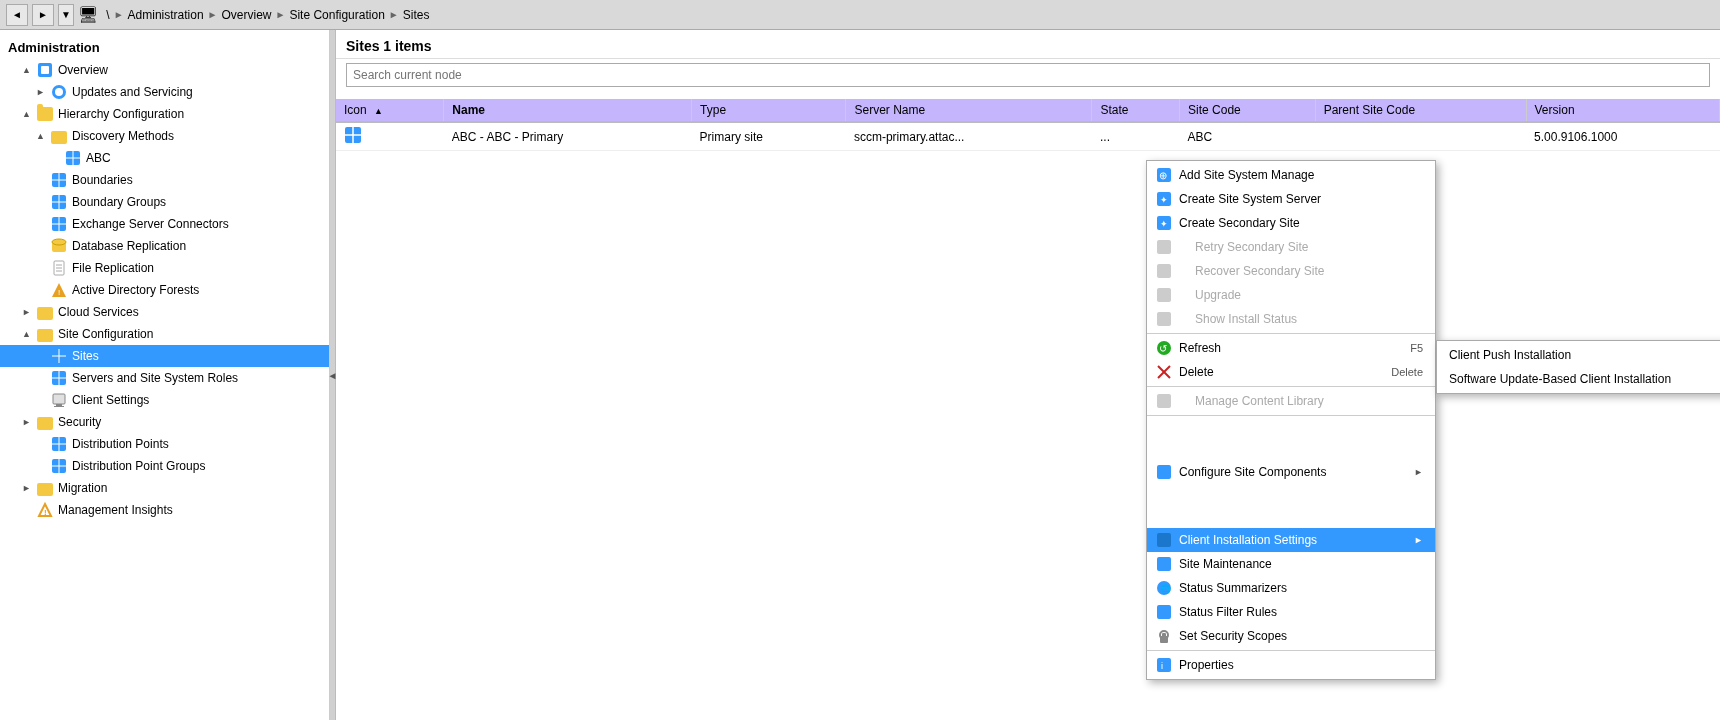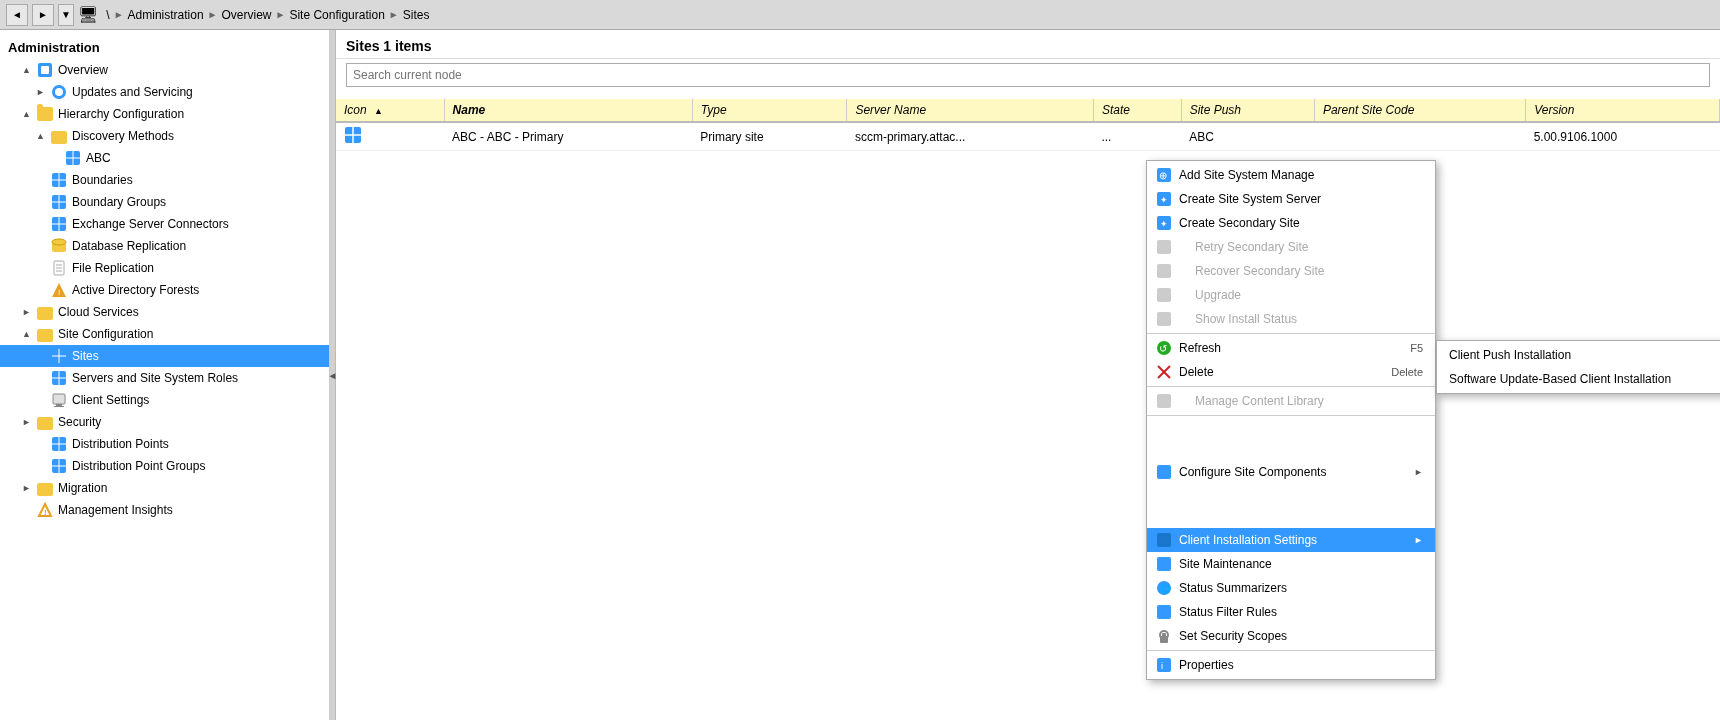--- a/index.html
+++ b/index.html
@@ -121,23 +121,22 @@
     }
     .table-container {
       flex: 1;
       overflow: auto;
     }
     table {
       width: 100%;
       border-collapse: collapse;
     }
     thead tr {
-      background: #fef9c3;
+      background: #c4b5fd;
       border-bottom: 2px solid #bbb;
-      font-style: italic;
     }
     th {
       text-align: left;
       padding: 4px 8px;
       font-weight: normal;
       font-size: 12px;
       border-right: 1px solid #ccc;
       white-space: nowrap;
       user-select: none;
     }
@@ -478,21 +477,21 @@
     </div>
     <div class="table-container">
       <table>
         <thead>
           <tr>
             <th>Icon <span class="sort-indicator">▲</span></th>
             <th class="sorted">Name</th>
             <th>Type</th>
             <th>Server Name</th>
             <th>State</th>
-            <th>Site Push</th>
+            <th>Site Code</th>
             <th>Parent Site Code</th>
             <th>Version</th>
           </tr>
         </thead>
         <tbody>
           <tr>
             <td>
               <svg width="18" height="18">
                   <rect x="1" y="1" width="16" height="16" rx="2" fill="#3399ff"></rect>
                   <line x1="9" y1="1" x2="9" y2="17" stroke="#fff" stroke-width="1.5"></line>

